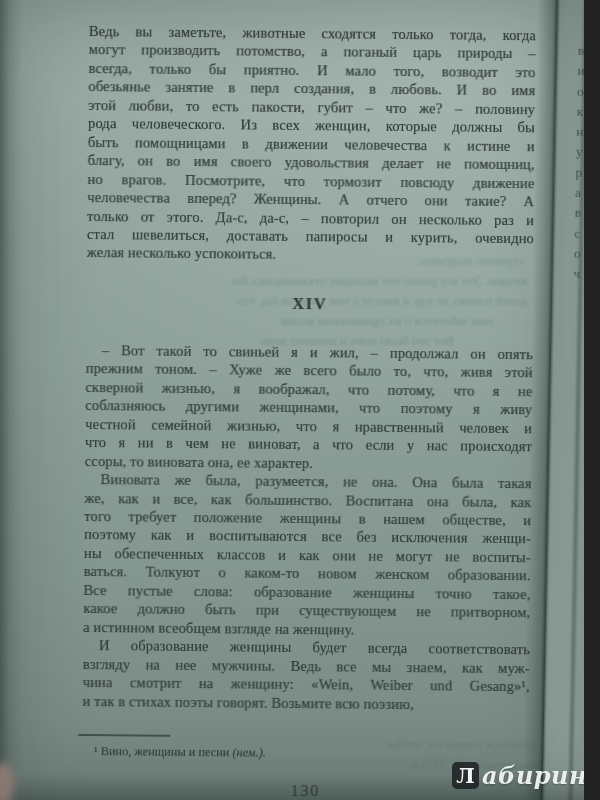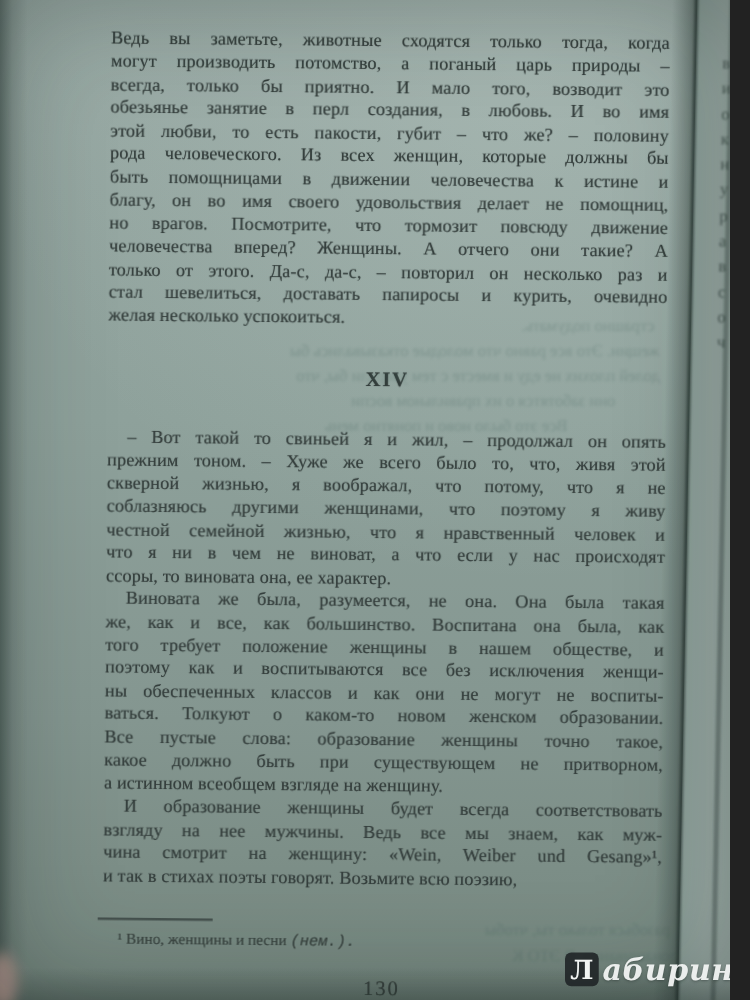--- a/index.html
+++ b/index.html
@@ -42,21 +42,21 @@
     text-shadow:0 0 0.6px rgba(52,62,60,0.65);white-space:normal;}
   .line.last{text-align-last:left;}
   .line.indent{text-indent:16px;}
   .chapter-heading{margin:30px 0 29px;text-align:center;font-weight:bold;
     font-size:16.5px;line-height:20px;letter-spacing:1.5px;color:#323c3a;
     text-shadow:0 0 0.6px rgba(50,60,58,0.65);}
   .fn-rule{position:absolute;left:-4px;top:712px;width:92px;height:1.5px;
     background:#3c4644;opacity:.85;}
   .footnote{position:absolute;left:12px;top:722px;font-size:12.3px;color:#39433f;
     text-shadow:0 0 0.5px rgba(57,67,63,0.6);}
-  .footnote em{font-style:italic;font-family:Liberation Mono, monospace;}
+  .footnote em{font-style:italic;}
   .pagenum{position:absolute;left:0;top:757px;width:100%;text-align:center;
     font-size:16.5px;letter-spacing:1.5px;color:#39433f;
     text-shadow:0 0 0.6px rgba(57,67,63,0.6);}
 
   
   .st{position:absolute;transform:scaleX(-1);white-space:nowrap;
     font-size:13.2px;color:#40605a;opacity:0.28;filter:blur(1.3px);}
 
   
   .watermark{position:absolute;left:452px;top:762px;display:flex;align-items:center;gap:3px;}

